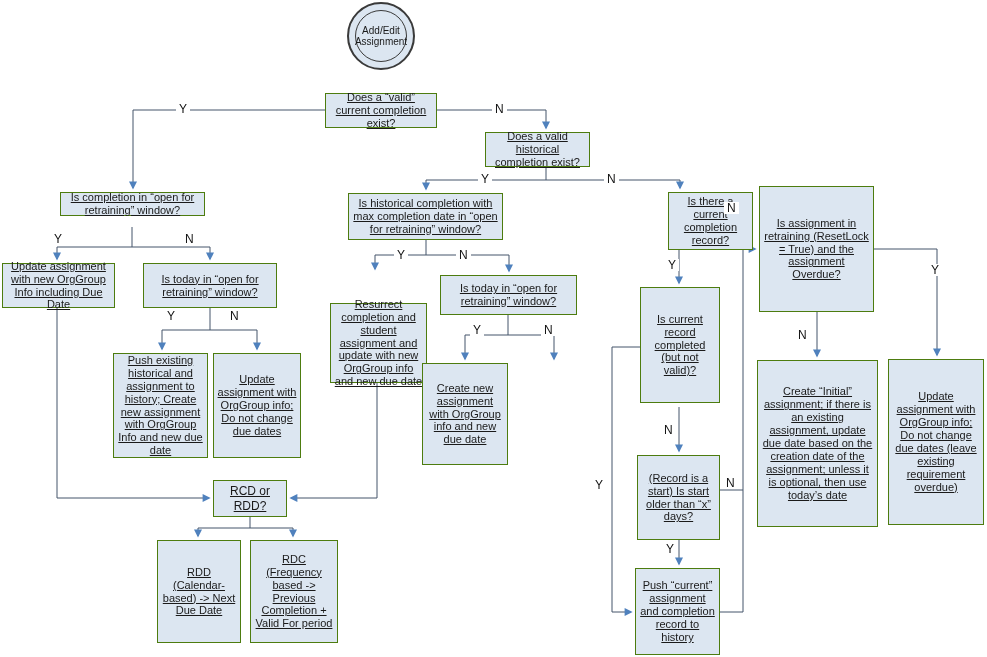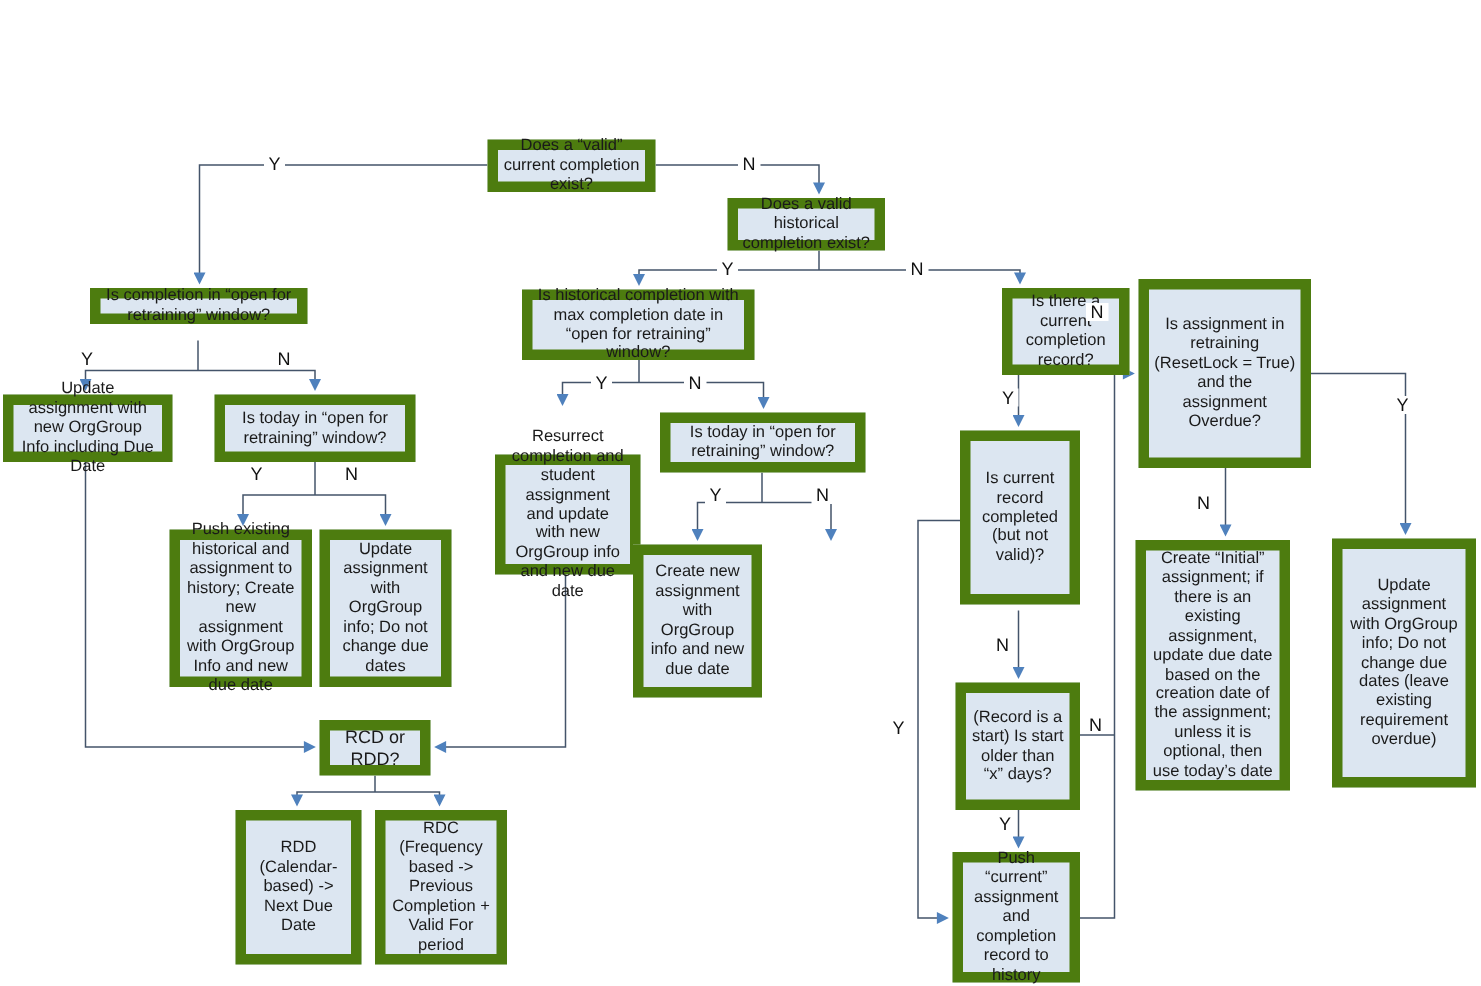--- a/index.html
+++ b/index.html
@@ -3,23 +3,23 @@
 <meta charset="utf-8">
 <style>
   html,body { margin:0; padding:0; background:#ffffff; }
   #canvas {
     position:relative; width:987px; height:657px; background:#ffffff;
     font-family:"Liberation Sans", sans-serif; color:#1a1a1a; overflow:hidden;
   }
   #wires { position:absolute; left:0; top:0; width:987px; height:657px; }
   .node {
     position:absolute; box-sizing:border-box;
-    background:#dce6f1; border:7px solid #4d7c0f;
+    background:#dce6f1; border:1px solid #4d7c0f;
     display:flex; align-items:center; justify-content:center;
-    text-align:center; font-size:11px; line-height:1.18; padding:2px 3px;
+    text-align:center; font-size:11px; line-height:1.18; padding:2px 3px;text-decoration:underline;
   }
   .yn {
     position:absolute; font-size:12px; background:#ffffff;
     padding:0 3px; line-height:1; color:#111;
   }
   
   #n-start {
     position:absolute; left:347px; top:2px; width:68px; height:68px;
     border:2px solid #3a3a3a; border-radius:50%; background:#dce6f1;
     box-sizing:border-box;
@@ -39,21 +39,21 @@
   #n-retraining-overdue { left:759px; top:186px; width:115px; height:126px; }
   #n-update-due-date    { left:2px;   top:263px; width:113px; height:45px; }
   #n-today-open-left    { left:143px; top:263px; width:134px; height:45px; }
   #n-resurrect-student  { left:330px; top:273px; width:97px;  height:80px;margin-top:30px; }
   #n-today-open-mid     { left:440px; top:275px; width:137px; height:40px; }
   #n-current-completed  { left:640px; top:287px; width:80px;  height:116px; }
   #n-push-existing      { left:113px; top:353px; width:95px;  height:105px; }
   #n-update-no-change   { left:213px; top:353px; width:88px;  height:105px; }
   #n-create-new         { left:422px; top:363px; width:86px;  height:102px; }
   #n-resurrect-no-change{ left:513px; top:363px; width:84px;  height:102px; }
-  #n-create-initial     { left:757px; top:360px; width:103px; height:167px; }
+  #n-create-initial     { left:757px; top:360px; width:121px; height:167px; }
   #n-update-overdue     { left:888px; top:359px; width:96px;  height:166px; }
   #n-record-start       { left:637px; top:455px; width:83px;  height:85px; }
   #n-rcd-rdd            { left:213px; top:480px; width:74px;  height:37px; font-size:12px; }
   #n-push-current       { left:635px; top:568px; width:85px;  height:87px; }
   #n-rdd-calendar       { left:157px; top:540px; width:84px;  height:103px; }
   #n-rdc-frequency      { left:250px; top:540px; width:88px;  height:103px; }
   
   #yn0  { left:176px; top:103px; }
   #yn1  { left:492px; top:103px; }
   #yn2  { left:51px;  top:233px; }
@@ -112,20 +112,25 @@
     <polyline points="721,222 743,222 743,249 755,249" marker-end="url(#arrow)"></polyline>
     <polyline points="640,347 612,347 612,612 631,612" marker-end="url(#arrow)"></polyline>
     <polyline points="679,407 679,451" marker-end="url(#arrow)"></polyline>
     <polyline points="679,540 679,564" marker-end="url(#arrow)"></polyline>
     <polyline points="720,490 743,490"></polyline>
     <polyline points="720,612 743,612 743,249"></polyline>
     <polyline points="817,312 817,356" marker-end="url(#arrow)"></polyline>
     <polyline points="874,249 937,249 937,355" marker-end="url(#arrow)"></polyline>
   </svg>
 
+  <div id="n-start">
+    <div id="n-start-inner">
+      <span>Add/Edit Assignment</span>
+    </div>
+  </div>
 
   <div class="node" id="n-valid-current">
       <span>Does a “valid” current completion exist?</span>
     </div>
   <div class="node" id="n-valid-historical">
       <span>Does a valid historical completion exist?</span>
     </div>
   <div class="node" id="n-completion-open">
       <span>Is completion in “open for retraining” window?</span>
     </div>

